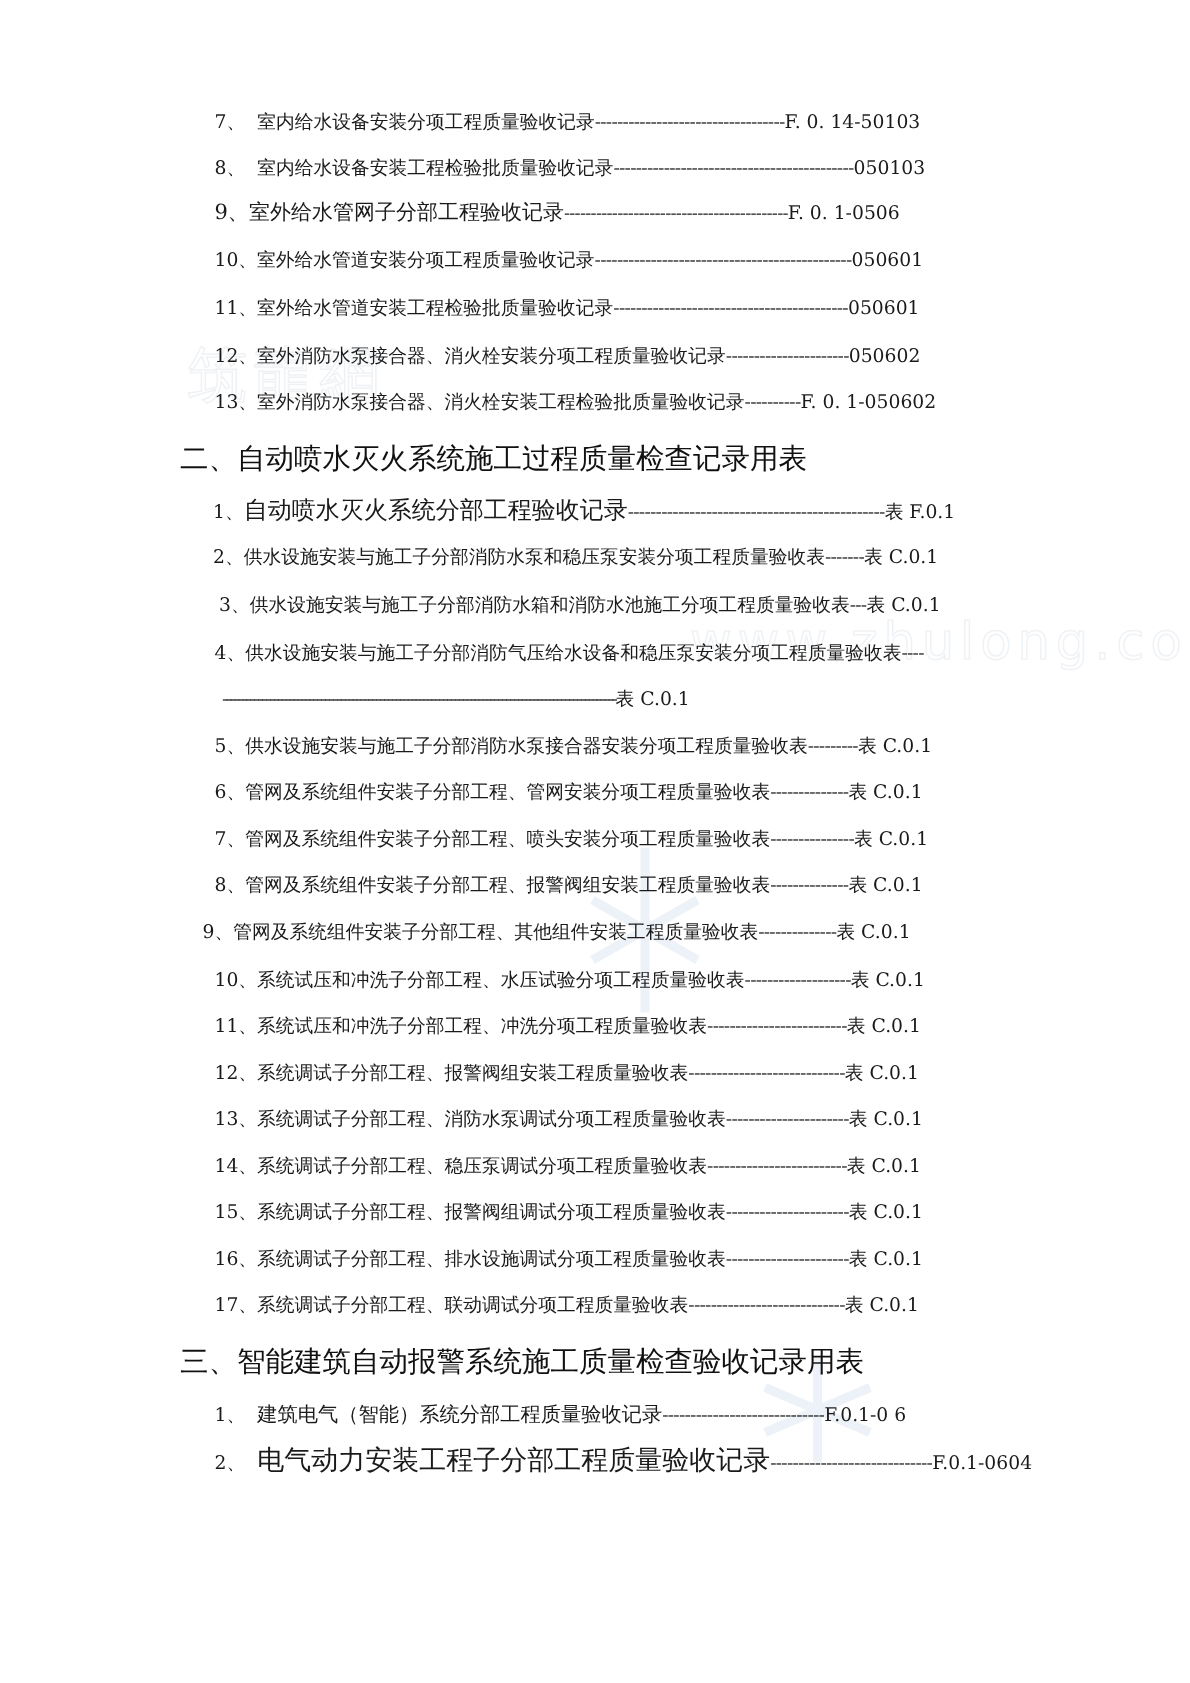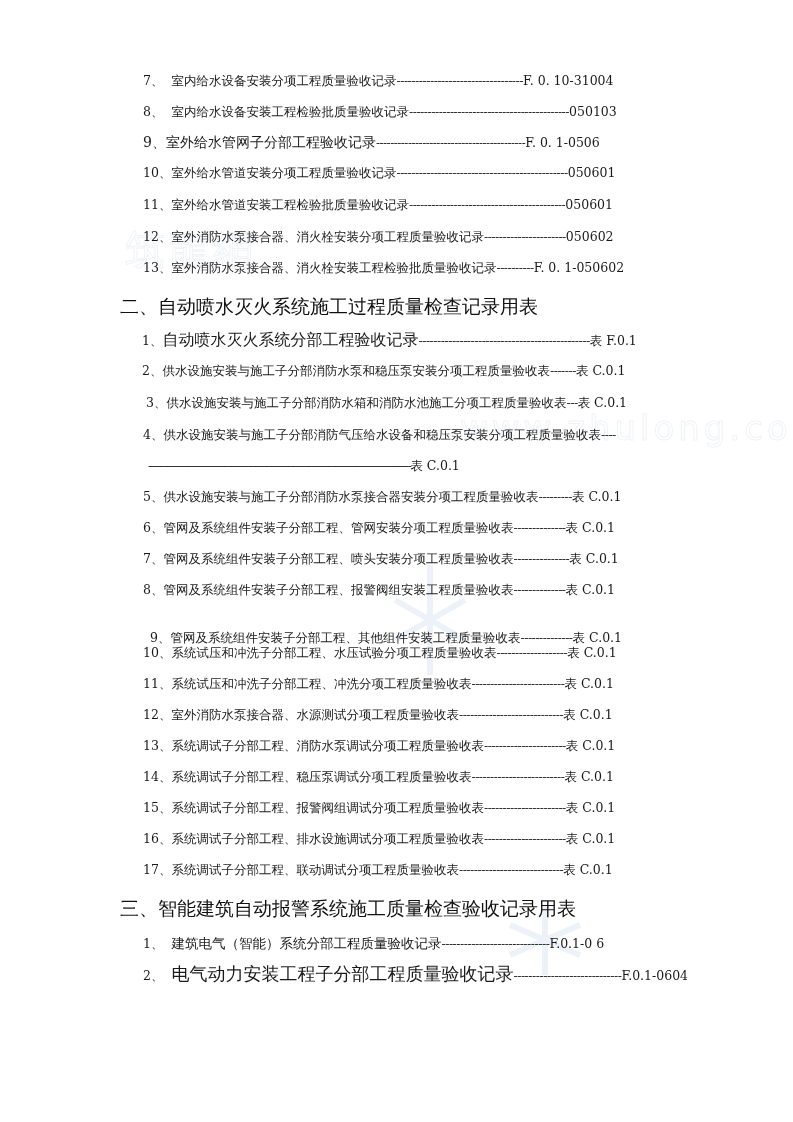--- a/index.html
+++ b/index.html
@@ -25,21 +25,21 @@
   </g>
 </svg>
 <svg class="wm" style="left:505px; top:900px;" width="80" height="80" viewBox="0 0 80 80">
   <g fill="none" stroke="#dfe9f3" stroke-width="6">
     <path d="M40 5 L40 75 M5 25 L75 55 M75 25 L5 55"></path>
   </g>
 </svg>
 
 <div class="line" style="left:143px; top:73px;">
   <span>7、</span>
-  <span style="margin-left:4px;">室内给水设备安装分项工程质量验收记录</span><span class="dots">----------------------------------</span><span>F. 0. 10-31004</span>
+  <span style="margin-left:4px;">室内给水设备安装分项工程质量验收记录</span><span class="dots">----------------------------------</span><span>F. 0. 14-50103</span>
 </div>
 <div class="line" style="left:143px; top:104px;">
   <span>8、</span>
   <span style="margin-left:4px;">室内给水设备安装工程检验批质量验收记录</span><span class="dots">-------------------------------------------</span><span>050103</span>
 </div>
 <div class="line" style="left:143px; top:134px; font-size:14px;">
   <span>9、</span><span class="sans">室外给水管网子分部工程验收记录</span><span class="dots" style="font-size:12px;">------------------------------------------</span><span style="font-size:12.5px;">F. 0. 1-0506</span>
 </div>
 <div class="line" style="left:143px; top:165px;">
   <span>10、</span><span>室外给水管道安装分项工程质量验收记录</span><span class="dots">----------------------------------------------</span><span>050601</span>
@@ -76,31 +76,31 @@
 </div>
 <div class="line" style="left:143px; top:520px;">
   <span>6、</span><span>管网及系统组件安装子分部工程、管网安装分项工程质量验收表</span><span class="dots">--------------</span><span>表 C.0.1</span>
 </div>
 <div class="line" style="left:143px; top:551px;">
   <span>7、</span><span>管网及系统组件安装子分部工程、喷头安装分项工程质量验收表</span><span class="dots">---------------</span><span>表 C.0.1</span>
 </div>
 <div class="line" style="left:143px; top:582px;">
   <span>8、</span><span>管网及系统组件安装子分部工程、报警阀组安装工程质量验收表</span><span class="dots">--------------</span><span>表 C.0.1</span>
 </div>
-<div class="line" style="left:150px; top:613px;margin-top:17px;">
+<div class="line" style="left:135px; top:613px;">
   <span>9、</span><span>管网及系统组件安装子分部工程、其他组件安装工程质量验收表</span><span class="dots">--------------</span><span>表 C.0.1</span>
 </div>
 <div class="line" style="left:143px; top:645px;">
   <span>10、</span><span>系统试压和冲洗子分部工程、水压试验分项工程质量验收表</span><span class="dots">-------------------</span><span>表 C.0.1</span>
 </div>
 <div class="line" style="left:143px; top:676px;">
   <span>11、</span><span>系统试压和冲洗子分部工程、冲洗分项工程质量验收表</span><span class="dots">-------------------------</span><span>表 C.0.1</span>
 </div>
 <div class="line" style="left:143px; top:707px;">
-  <span>12、</span><span>室外消防水泵接合器、水源测试分项工程质量验收表</span><span class="dots">----------------------------</span><span>表 C.0.1</span>
+  <span>12、</span><span>系统调试子分部工程、报警阀组安装工程质量验收表</span><span class="dots">----------------------------</span><span>表 C.0.1</span>
 </div>
 <div class="line" style="left:143px; top:738px;">
   <span>13、</span><span>系统调试子分部工程、消防水泵调试分项工程质量验收表</span><span class="dots">----------------------</span><span>表 C.0.1</span>
 </div>
 <div class="line" style="left:143px; top:769px;">
   <span>14、</span><span>系统调试子分部工程、稳压泵调试分项工程质量验收表</span><span class="dots">-------------------------</span><span>表 C.0.1</span>
 </div>
 <div class="line" style="left:143px; top:800px;">
   <span>15、</span><span>系统调试子分部工程、报警阀组调试分项工程质量验收表</span><span class="dots">----------------------</span><span>表 C.0.1</span>
 </div>

